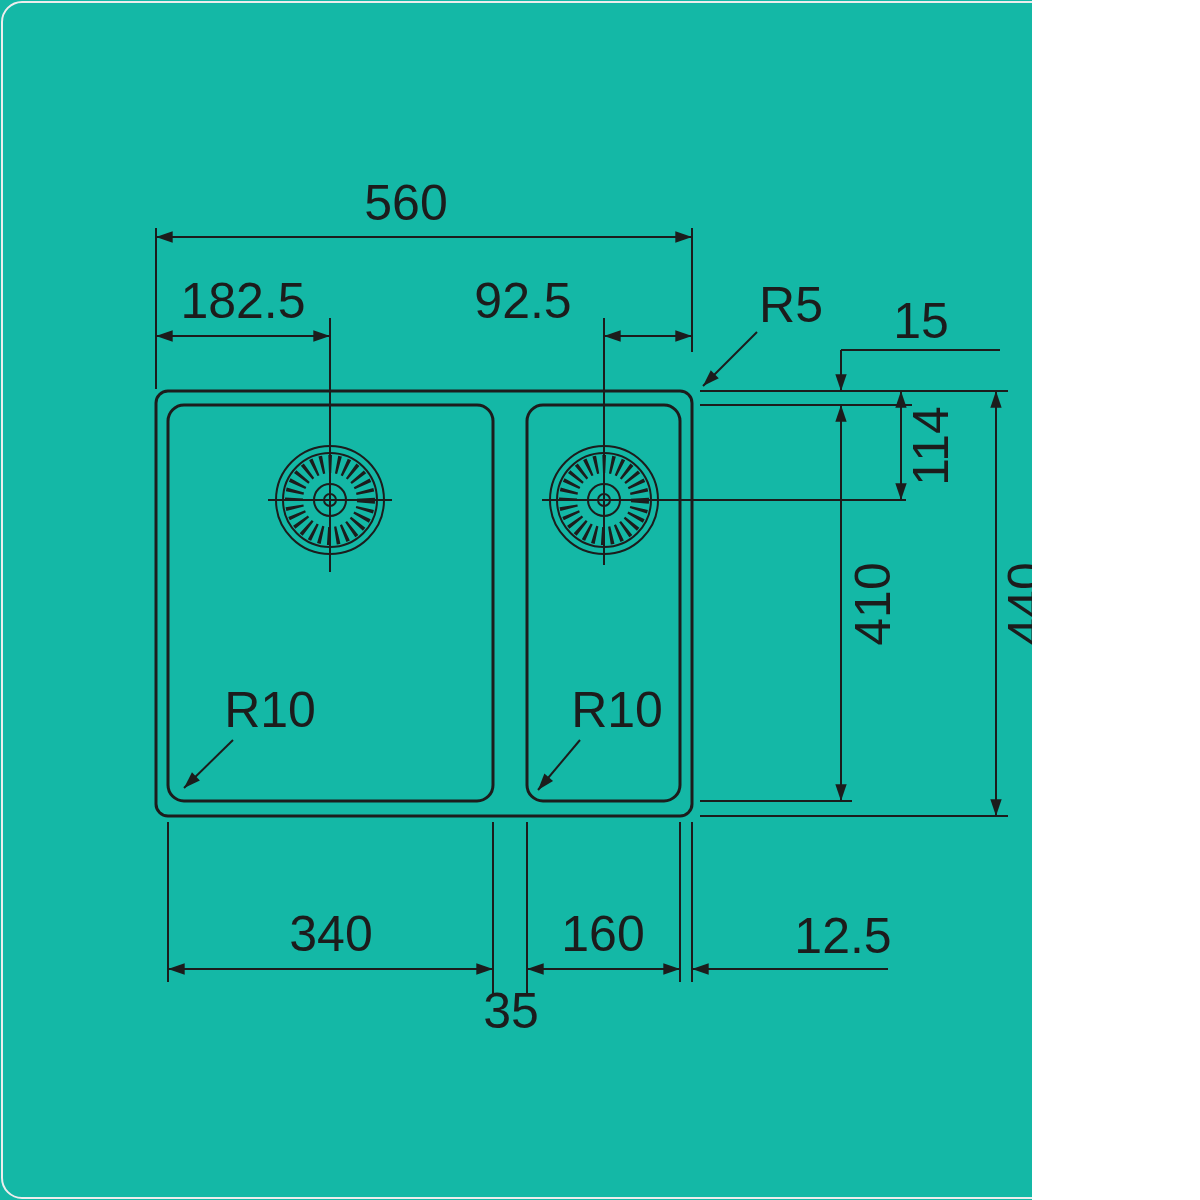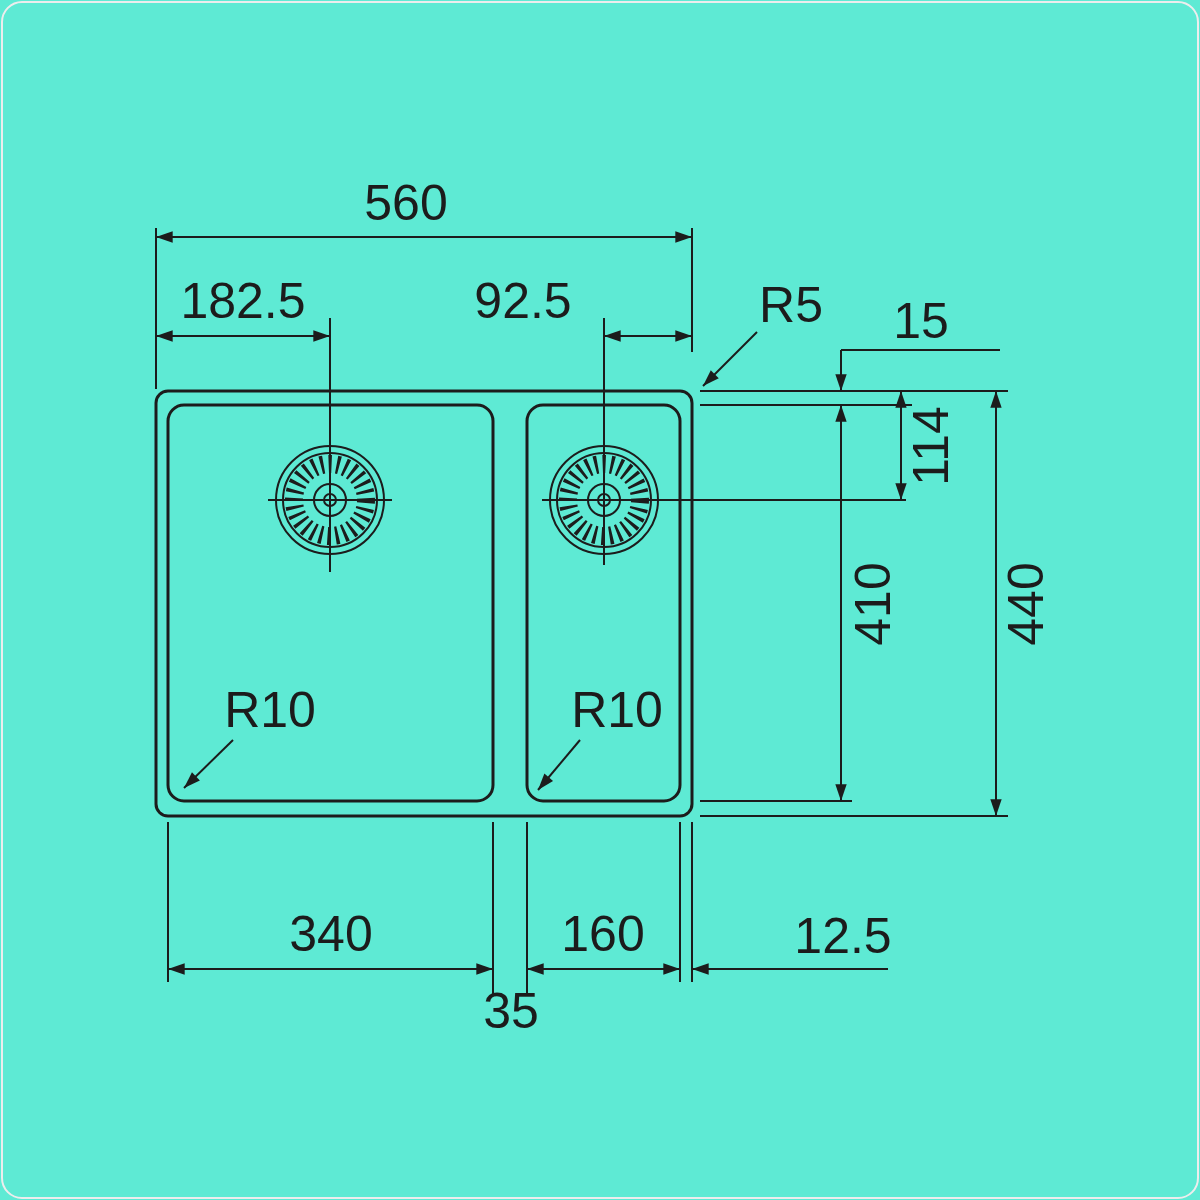--- a/index.html
+++ b/index.html
@@ -1,16 +1,16 @@
 <!DOCTYPE html>
 <html><head>
 <meta charset="utf-8">
 <style>
   html,body{margin:0;padding:0;background:#ffffff;}
-  .wrap{width:1200px;height:1200px;background:#5eead4;position:relative;overflow:hidden;}
+  .wrap{width:1032px;height:1200px;background:#14b8a6;position:relative;overflow:hidden;}
   svg{display:block;}
   text{font-family:"Liberation Sans","DejaVu Sans",sans-serif;font-size:50px;fill:#1c1c1c;}
   .outline{fill:none;stroke:#1c1c1c;stroke-width:3;}
   .thin{fill:none;stroke:#1c1c1c;stroke-width:2;}
   .dim{fill:none;stroke:#1c1c1c;stroke-width:2;}
   .knurl{fill:none;stroke:#1c1c1c;stroke-width:18;stroke-dasharray:3 5;}
   .frame{fill:none;stroke:#ededed;stroke-width:2;}
 </style>
 </head>
 <body>

